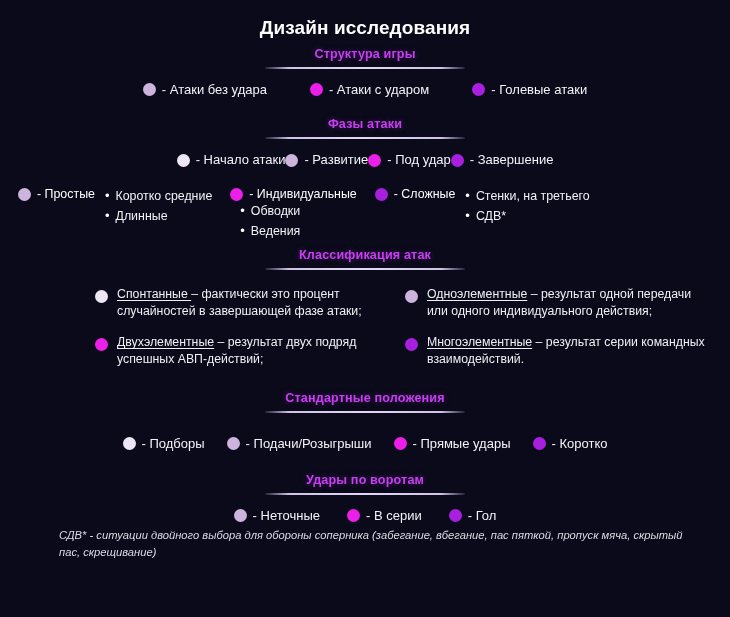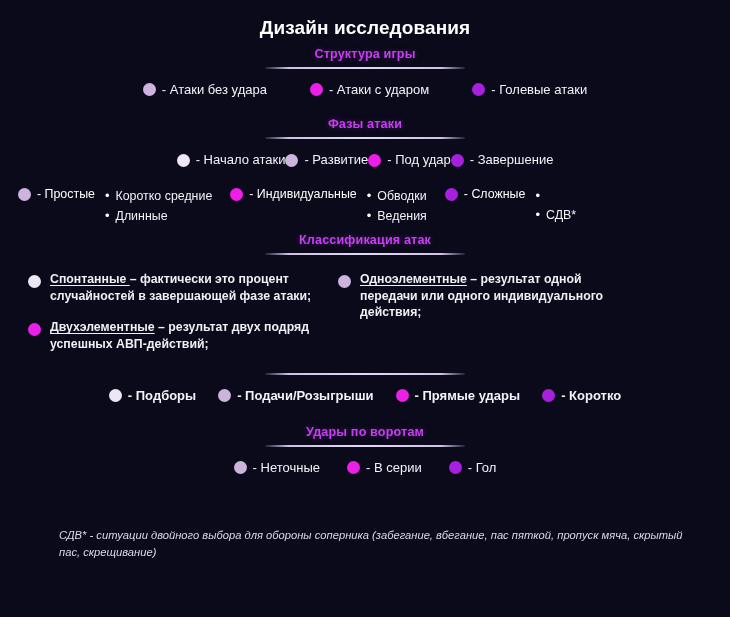--- a/index.html
+++ b/index.html
@@ -132,22 +132,21 @@
     font-size: 13px;
     margin-right: 6px;
     line-height: 19px;
   }
 
   
   .classification {
     display: flex;
     justify-content: flex-start;
     box-sizing: border-box;
-    padding-left: 28px;
-    font-weight: bold;
+    padding-left: 95px;
   }
   .class-col {
     width: 310px;
     box-sizing: border-box;
   }
   .class-item {
     display: flex;
     align-items: flex-start;
     margin-bottom: 15px;
   }
@@ -245,21 +244,21 @@
             <span class="sq-bullet">•</span>
             <span>Коротко средние</span>
           </div>
           <div>
             <span class="sq-bullet">•</span>
             <span>Длинные</span>
           </div>
         </div>
       </div>
 
-      <div class="typ-group" style="margin-right:18px;">
+      <div class="typ-group" style="margin-right:18px;flex-direction:column;">
         <div class="typ-key">
           <span class="dot" style="background:#ec1fe8;"></span>
           <span>- Индивидуальные</span>
         </div>
         <div class="typ-sub">
           <div>
             <span class="sq-bullet">•</span>
             <span>Обводки</span>
           </div>
           <div>
@@ -270,20 +269,21 @@
       </div>
 
       <div class="typ-group">
         <div class="typ-key">
           <span class="dot" style="background:#a81fe0;"></span>
           <span>- Сложные</span>
         </div>
         <div class="typ-sub">
           <div>
             <span class="sq-bullet">•</span>
+            <span>Стенки, на третьего</span>
           </div>
           <div>
             <span class="sq-bullet">•</span>
             <span>СДВ*</span>
           </div>
         </div>
       </div>
 
     </div>
   </div>
@@ -309,30 +309,35 @@
 
       </div>
 
       <div class="class-col">
 
         <div class="class-item">
           <span class="dot" style="background:#cdb4dd;"></span>
           <div class="class-text"><span class="term">Одноэлементные</span><span> – результат одной передачи или одного индивидуального действия;</span></div>
         </div>
 
+        <div class="class-item">
+          <span class="dot" style="background:#a81fe0;"></span>
+          <div class="class-text"><span class="term">Многоэлементные</span><span> – результат серии командных взаимодействий.</span></div>
+        </div>
 
       </div>
     </div>
   </div>
 
   <div class="section" style="margin-top:6px;">
     <div class="section-head">
-      <div class="section-rule"></div>
-    </div>
-    <div class="legend-row" style="margin-top:13px; gap:22px;font-weight:bold;">
+      <div class="section-title">Стандартные положения</div>
+      <div class="section-rule"></div>
+    </div>
+    <div class="legend-row" style="margin-top:23px; gap:22px;">
       <div class="legend-item">
         <span class="dot" style="background:#ece6f5;"></span>
         <span class="legend-label">- Подборы</span>
       </div>
       <div class="legend-item">
         <span class="dot" style="background:#cdb4dd;"></span>
         <span class="legend-label">- Подачи/Розыгрыши</span>
       </div>
       <div class="legend-item">
         <span class="dot" style="background:#ec1fe8;"></span>

